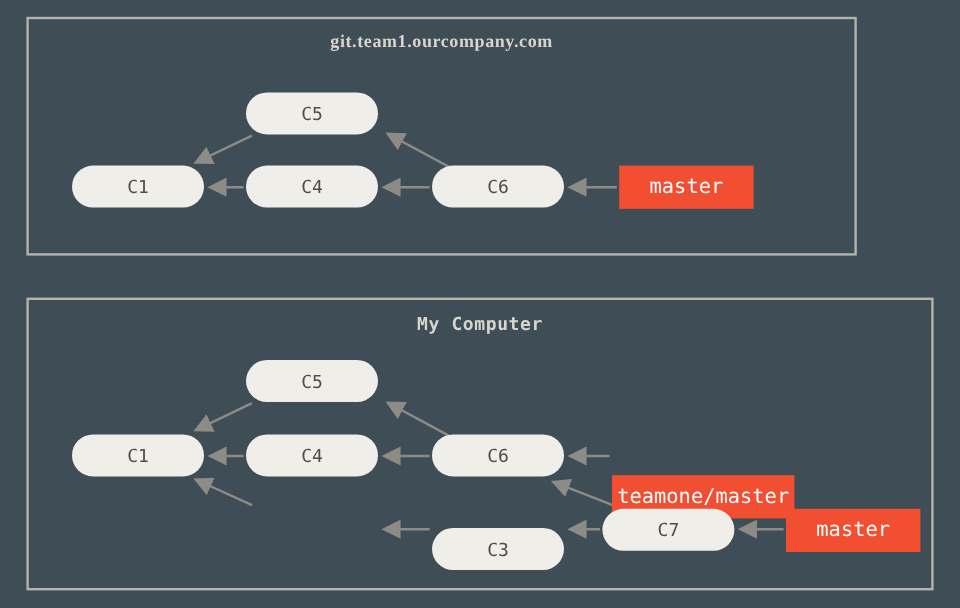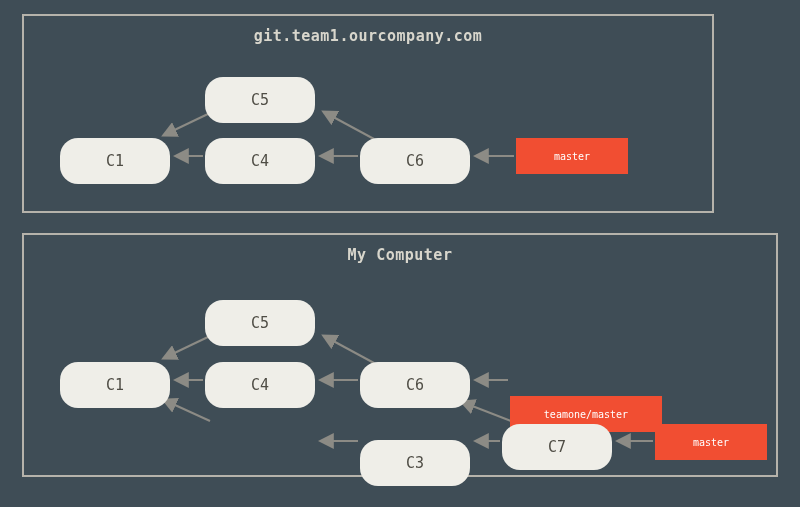--- a/index.html
+++ b/index.html
@@ -35,38 +35,38 @@
     right: 0;
     text-align: center;
     color: var(--title_text);
     font-size: 15px;
     font-weight: bold;
     letter-spacing: 0.5px;
   }
   .commit {
     position: absolute;
     width: 110px;
-    height: 46px;
+    height: 35px;
     background: var(--commit_fill);
     border-radius: 18px;
     display: flex;
     align-items: center;
     justify-content: center;
     color: var(--commit_text);
     font-size: 15px;
   }
   .branch {
     position: absolute;
     height: 36px;
     background: var(--branch_fill);
     color: var(--branch_text);
     display: flex;
     align-items: center;
     justify-content: center;
-    font-size: 10px;
+    font-size: 17px;
   }
   .arrows {
     position: absolute;
     left: 0;
     top: 0;
     pointer-events: none;
   }
   .arrows line {
     stroke: var(--arrow);
     stroke-width: 2;
@@ -98,31 +98,31 @@
     <line x1="508" y1="380" x2="476" y2="380" marker-end="url(#ah)"></line>
     <line x1="210" y1="336" x2="164" y2="358" marker-end="url(#ah)"></line>
     <line x1="374" y1="363" x2="324" y2="336" marker-end="url(#ah)"></line>
     <line x1="210" y1="421" x2="164" y2="400" marker-end="url(#ah)"></line>
     <line x1="358" y1="441" x2="321" y2="441" marker-end="url(#ah)"></line>
     <line x1="500" y1="441" x2="476" y2="441" marker-end="url(#ah)"></line>
     <line x1="653" y1="441" x2="618" y2="441" marker-end="url(#ah)"></line>
     <line x1="516" y1="423" x2="462" y2="402" marker-end="url(#ah)"></line>
   </svg>
 
-  <div class="panel" style="left:22px; top:14px; width:692px; height:199px;">
+  <div class="panel" style="left:22px; top:14px; width:692px; height:199px;font-family:Liberation Serif, serif;">
     <div class="panel-title">git.team1.ourcompany.com</div>
   </div>
 
   <div class="commit" style="left:205px; top:77px;">C5</div>
   <div class="commit" style="left:60px; top:138px;">C1</div>
   <div class="commit" style="left:205px; top:138px;">C4</div>
   <div class="commit" style="left:360px; top:138px;">C6</div>
   <div class="branch" style="left:516px; top:138px; width:112px;">master</div>
 
-  <div class="panel" style="left:22px; top:233px; width:756px; height:244px;">
+  <div class="panel" style="left:22px; top:248px; width:756px; height:244px;">
     <div class="panel-title">My Computer</div>
   </div>
 
   <div class="commit" style="left:205px; top:300px;">C5</div>
   <div class="commit" style="left:60px; top:362px;">C1</div>
   <div class="commit" style="left:205px; top:362px;">C4</div>
   <div class="commit" style="left:360px; top:362px;">C6</div>
   <div class="branch" style="left:510px; top:362px; width:152px;margin-top:34px;">teamone/master</div>
   <div class="commit" style="left:360px; top:440px;">C3</div>
   <div class="commit" style="left:502px; top:424px;">C7</div>

